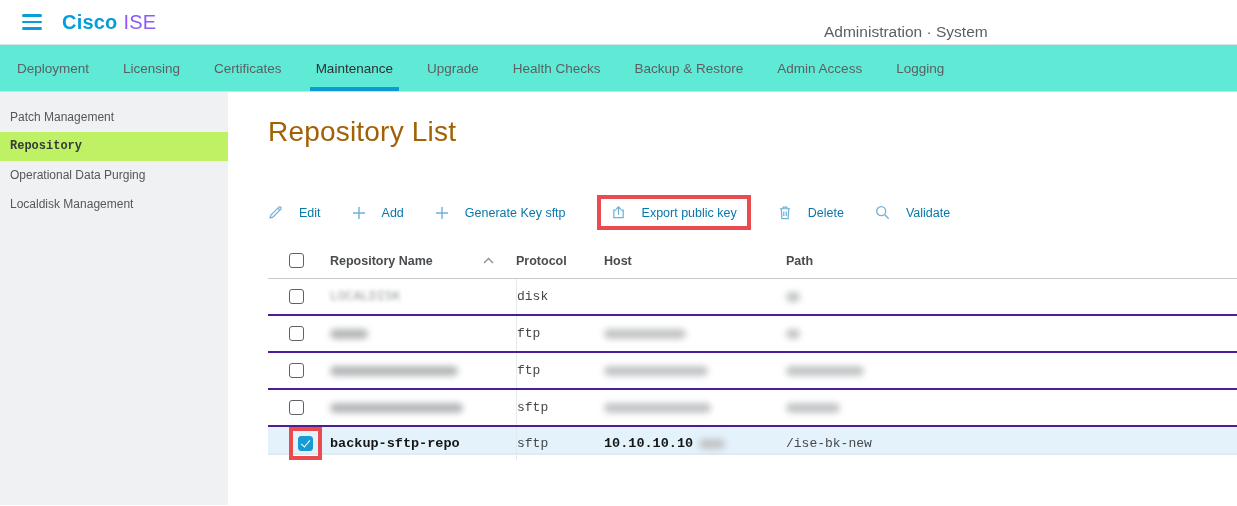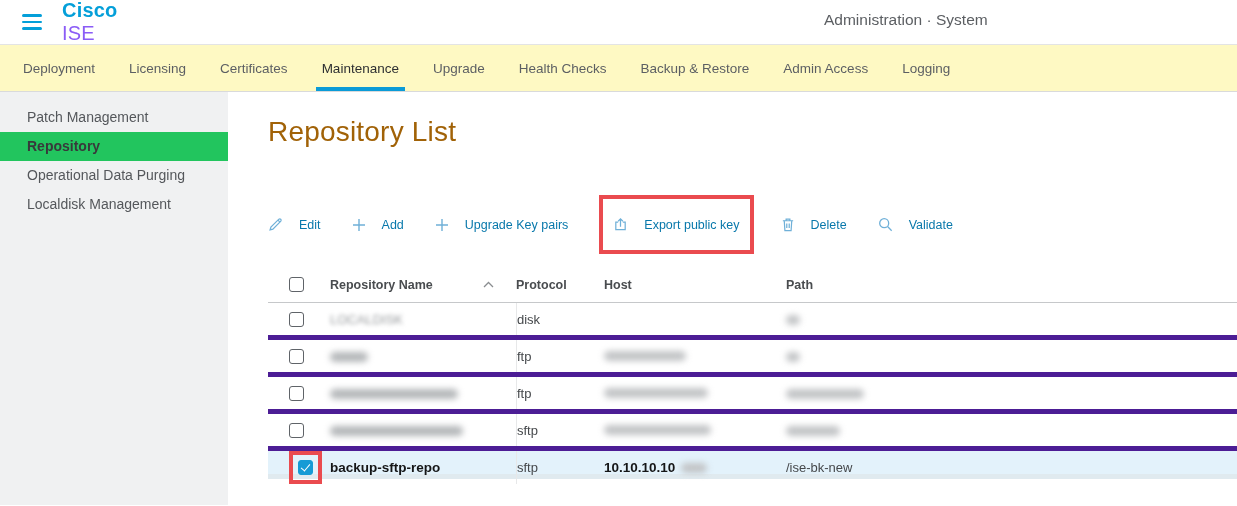--- a/index.html
+++ b/index.html
@@ -2,52 +2,52 @@
 <html><head>
 <meta charset="utf-8">
 <style>
   * { margin:0; padding:0; box-sizing:border-box; }
   html,body { width:1237px; height:506px; background:#fff; font-family:"Liberation Sans", sans-serif; overflow:hidden; }
 
   
   .topbar { height:45px; position:relative; display:flex; align-items:center; border-bottom:1px solid #e3e4e5; background:#fff; }
   .hamburger { margin-left:22px; width:20px; height:16px; display:flex; flex-direction:column; justify-content:space-between; cursor:pointer; }
   .hamburger span { display:block; height:2.6px; border-radius:2px; background:#049fd9; }
-  .brand { margin-left:20px; font-size:20px; color:#049fd9; letter-spacing:.2px; display:flex; gap:0; align-items:baseline;flex-direction:column; }
+  .brand { margin-left:20px; font-size:20px; color:#049fd9; letter-spacing:.2px; display:flex; gap:6px; align-items:baseline; }
   .brand .b1 { font-weight:bold; }
   .brand .b2 { font-weight:400; color:#8b5cf6; }
-  .context { position:absolute; left:824px; top:11px; font-size:15.5px; color:#5b5e62; }
-
-  
-  .tabbar { height:47px; background:#fef9c3; border-bottom:1px solid #d9dadb; display:flex; align-items:stretch; padding-left:6px; }
+  .context { position:absolute; left:824px; top:23px; font-size:15.5px; color:#5b5e62; }
+
+  
+  .tabbar { height:47px; background:#5eead4; border-bottom:1px solid #d9dadb; display:flex; align-items:stretch; }
   .tab { padding:0 17px; display:flex; align-items:center; font-size:13.5px; color:#5c5f63; position:relative; cursor:pointer; white-space:nowrap; }
   .tab.active { color:#2e3032; }
   .tab.active::after { content:""; position:absolute; left:11px; right:11px; bottom:0; height:4px; background:#0b9bd7; }
 
   
   .page { display:flex; height:413px; }
   .sidebar { width:228px; background:#f0f1f2; padding-top:11px; flex:none; }
-  .side-item { height:29px; line-height:29px; padding-left:27px; font-size:14px; color:#54575b; cursor:pointer; white-space:nowrap; }
-  .side-item.selected { background:#22c55e; font-weight:bold; color:#38393b; }
+  .side-item { height:29px; line-height:29px; padding-left:10px; font-size:12px; color:#54575b; cursor:pointer; white-space:nowrap; }
+  .side-item.selected { background:#bef264; font-weight:bold; color:#38393b;font-family:Liberation Mono, monospace; }
 
   .content { flex:1; padding-left:40px; }
   .page-title { margin-top:22px; font-size:28px; font-weight:400; color:#a16207; letter-spacing:.2px; line-height:35px; }
 
   
   .toolbar { margin-top:46px; display:flex; align-items:center; }
   .tbtn { display:flex; align-items:center; gap:16px; color:#0878ab; font-size:12.5px; margin-right:31px; cursor:pointer; white-space:nowrap; }
   .tbtn svg { display:block; }
-  .hl-box { border:4px solid #ea4b4f; padding:18px 10px; margin-right:27px; display:flex; align-items:center; }
+  .hl-box { border:4px solid #ea4b4f; padding:6px 10px; margin-right:27px; display:flex; align-items:center; }
   .hl-box .tbtn { margin-right:0; }
 
   
   .table { margin-top:13px; }
   .thead, .trow { display:grid; grid-template-columns:62px 186px 88px 182px 1fr; align-items:center; }
   .thead { height:36px; border-bottom:1px solid #c6c8ca; font-weight:bold; font-size:12.5px; color:#494c4f; }
-  .trow { height:37px; border-bottom:5px solid #4c1d95; font-size:13px; color:#45484b; }
+  .trow { height:37px; border-bottom:2px solid #4c1d95; font-size:13px; color:#45484b;font-family:Liberation Mono, monospace; }
   .trow.selected { background:#e3f2fb; height:28px; border-bottom-color:#e0eaef; }
   .trow .cell-protocol { border-left:1px solid #e7e8e9; align-self:stretch; display:flex; align-items:center; }
   .check-cell { padding-left:21px; display:flex; align-items:center; }
   .cb { width:15px; height:15px; border:1.5px solid #5f6368; border-radius:3px; background:#fff; cursor:pointer; flex:none; position:relative; }
   .cb.checked { background:#169bd5; border-color:#169bd5; }
   .cb.checked::after { content:""; position:absolute; left:4.2px; top:1.2px; width:4px; height:8px; border:solid #fff; border-width:0 1.8px 1.8px 0; transform:rotate(40deg); }
   .annot-box { border:4px solid #ea4b4f; padding:5px; display:inline-flex; background:transparent; }
   .name-head { display:flex; align-items:center; justify-content:space-between; padding-right:22px; }
   .bold-cell { font-weight:bold; color:#151617; font-size:13.5px; }
   .blur-text { color:#96999c; filter:blur(2px); }
@@ -105,21 +105,21 @@
       <div class="tbtn">
         <svg width="14" height="14" viewBox="0 0 14 14" fill="none" stroke="#6fb0d8" stroke-width="1.4">
             <path d="M7 1v12M1 7h12"></path>
           </svg>
         <span>Add</span>
       </div>
       <div class="tbtn">
         <svg width="14" height="14" viewBox="0 0 14 14" fill="none" stroke="#6fb0d8" stroke-width="1.4">
             <path d="M7 1v12M1 7h12"></path>
           </svg>
-        <span>Upgrade Key pairs</span>
+        <span>Generate Key sftp</span>
       </div>
       <div class="hl-box">
         <div class="tbtn">
           <svg width="15" height="15" viewBox="0 0 16 16" fill="none" stroke="#6fb0d8" stroke-width="1.3">
               <path d="M5.5 5.5H3v8h10v-8h-2.5"></path>
               <path d="M8 10.5V2.2M5.5 4.5L8 2l2.5 2.5"></path>
             </svg>
           <span>Export public key</span>
         </div>
       </div>

